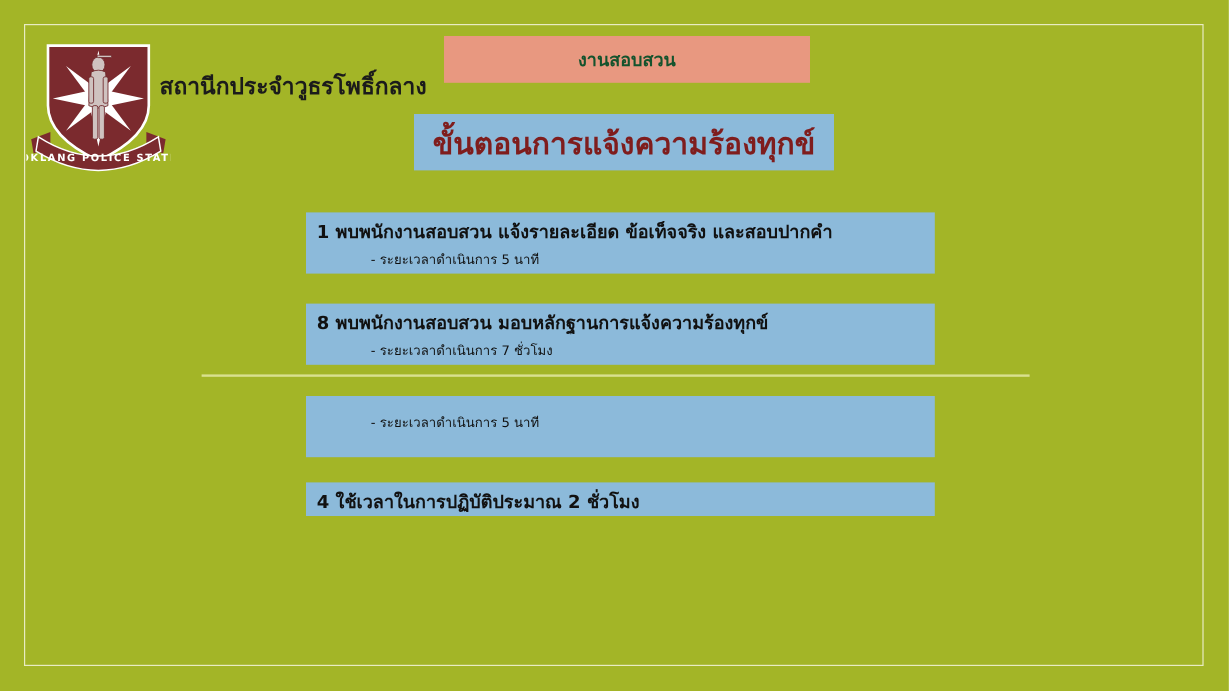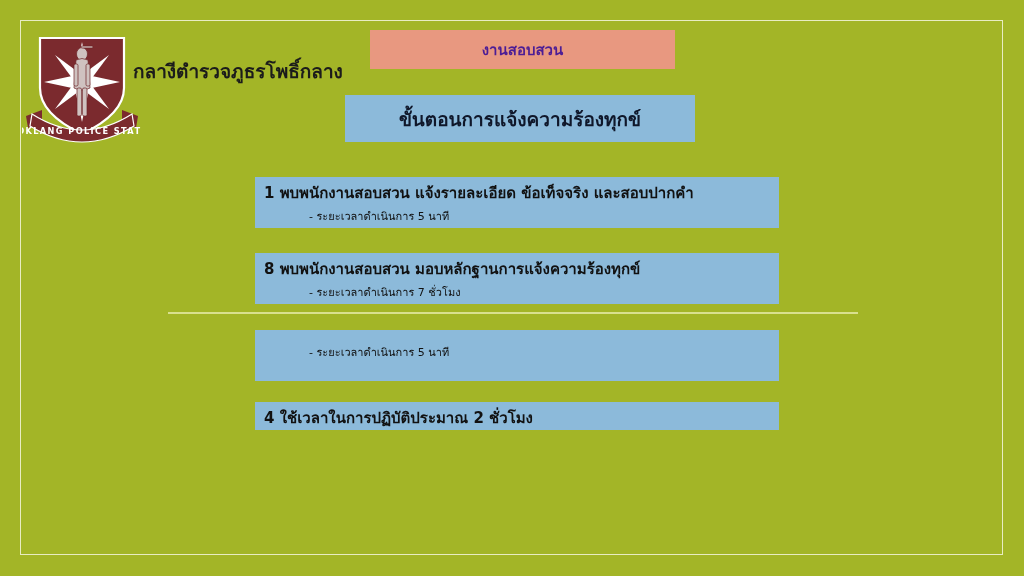--- a/index.html
+++ b/index.html
@@ -63,39 +63,39 @@
     width: 305px;
     height: 39px;
     background: #e89880;
     display: flex;
     align-items: center;
     justify-content: center;
   }
   #header-banner .label {
     font-size: 15px;
     font-weight: bold;
-    color: #4c1d95;
+    color: #14532d;
     white-space: nowrap;
   }
   
   #title-box {
     position: absolute;
     left: 345px;
     top: 95px;
     width: 350px;
     height: 47px;
     background: #8cbada;
     display: flex;
     align-items: center;
     justify-content: center;
   }
   #title-box .label {
-    font-size: 19px;
-    font-weight: bold;
-    color: #0f172a;
+    font-size: 25px;
+    font-weight: bold;
+    color: #7f1d1d;
     white-space: nowrap;
   }
   
   .step-box {
     position: absolute;
     left: 255px;
     width: 524px;
     background: #8cbada;
     box-sizing: border-box;
     padding: 8px 0 8px 9px;
@@ -167,21 +167,21 @@
         <rect x="59" y="24" width="12" height="2" rx="1"></rect>
       </g>
 
       <path d="M4 94 L20 88 L20 100 L6 106 Z" fill="#7b2a2e"></path>
       <path d="M116 94 L100 88 L100 100 L114 106 Z" fill="#7b2a2e"></path>
       <path d="M10 92 Q60 124 110 92 L112 104 Q60 136 8 104 Z" fill="#7b2a2e" stroke="#ffffff" stroke-width="1.2"></path>
       <text x="60" y="112" fill="#ffffff" font-size="8.2" font-family="DejaVu Sans, sans-serif" font-weight="bold" text-anchor="middle" letter-spacing="1.4">PHOKLANG POLICE STATION</text>
     </svg>
   </div>
 
-  <div id="station-name">กลางีตำรวจภูธรโพธิ์กลาง</div>
+  <div id="station-name">สถานีกประจำวูธรโพธิ์กลาง</div>
 
   <div id="header-banner">
     <span class="label">งานสอบสวน</span>
   </div>
 
   <div id="title-box">
     <span class="label">ขั้นตอนการแจ้งความร้องทุกข์</span>
   </div>
 
   <div class="step-box" id="step-box-0">

